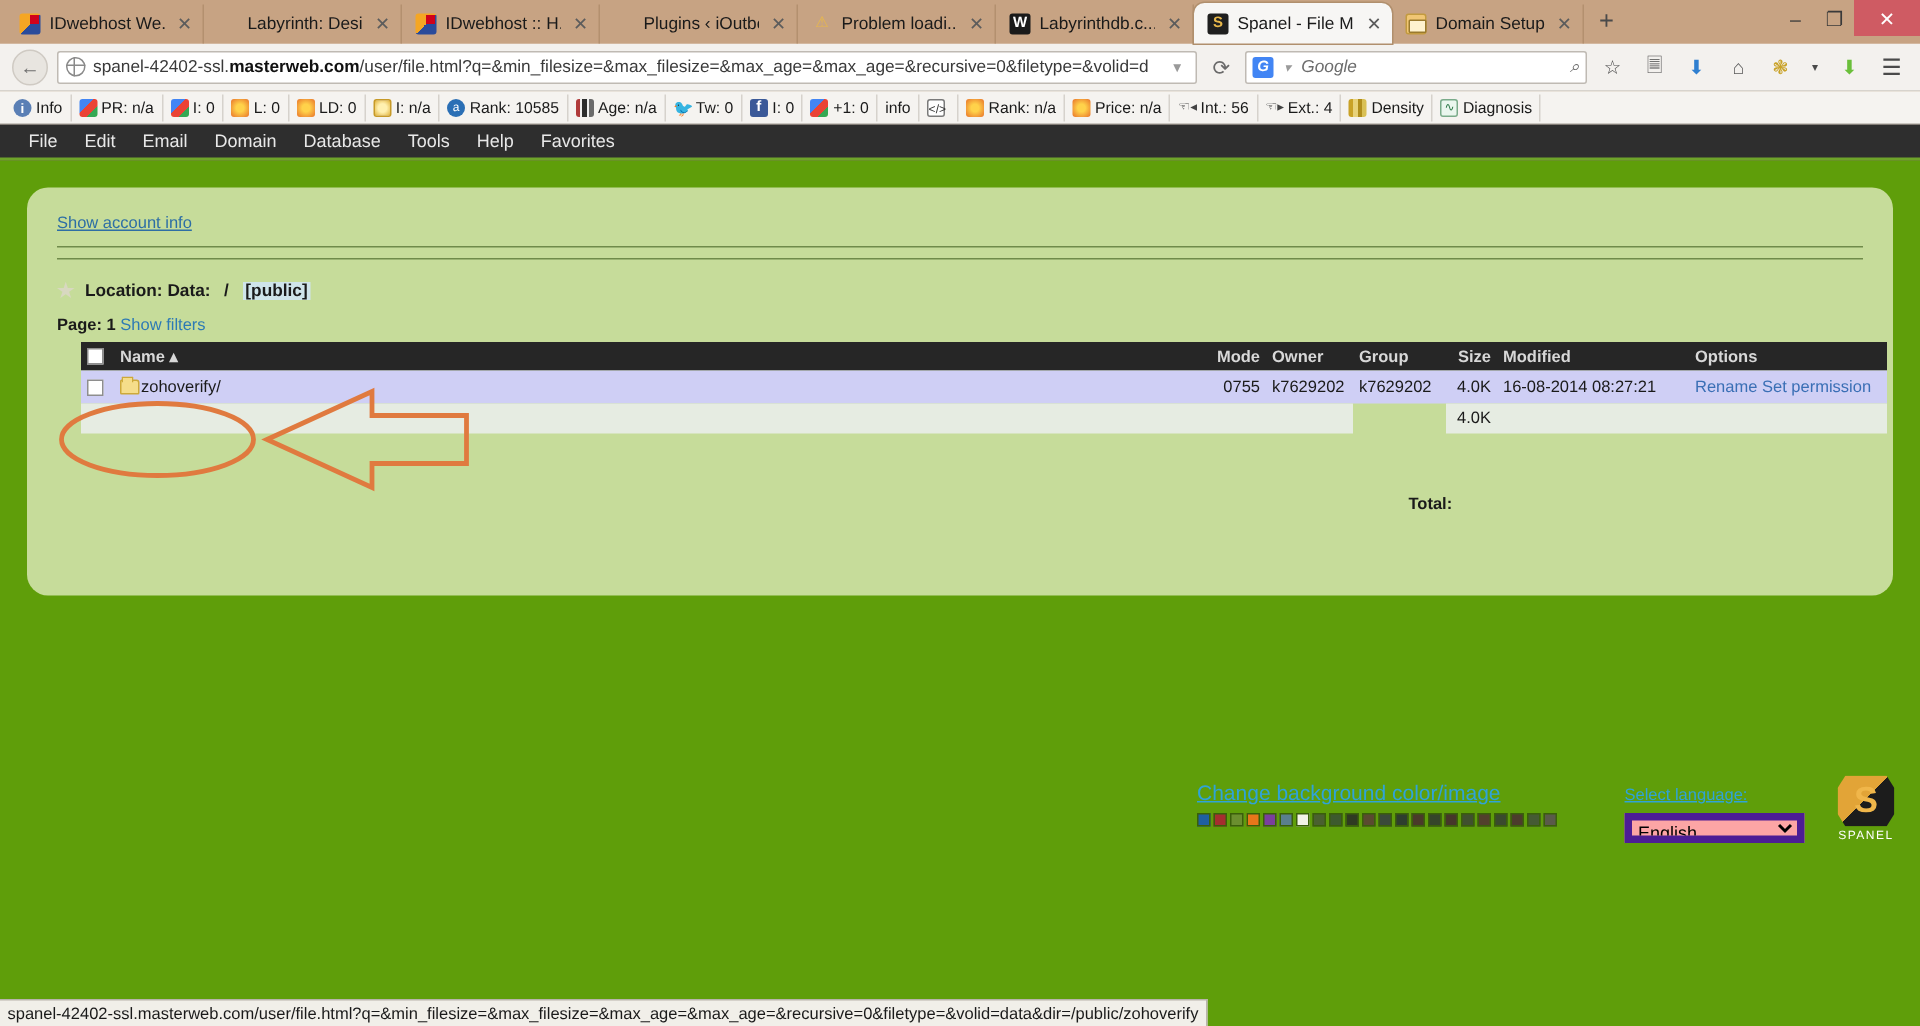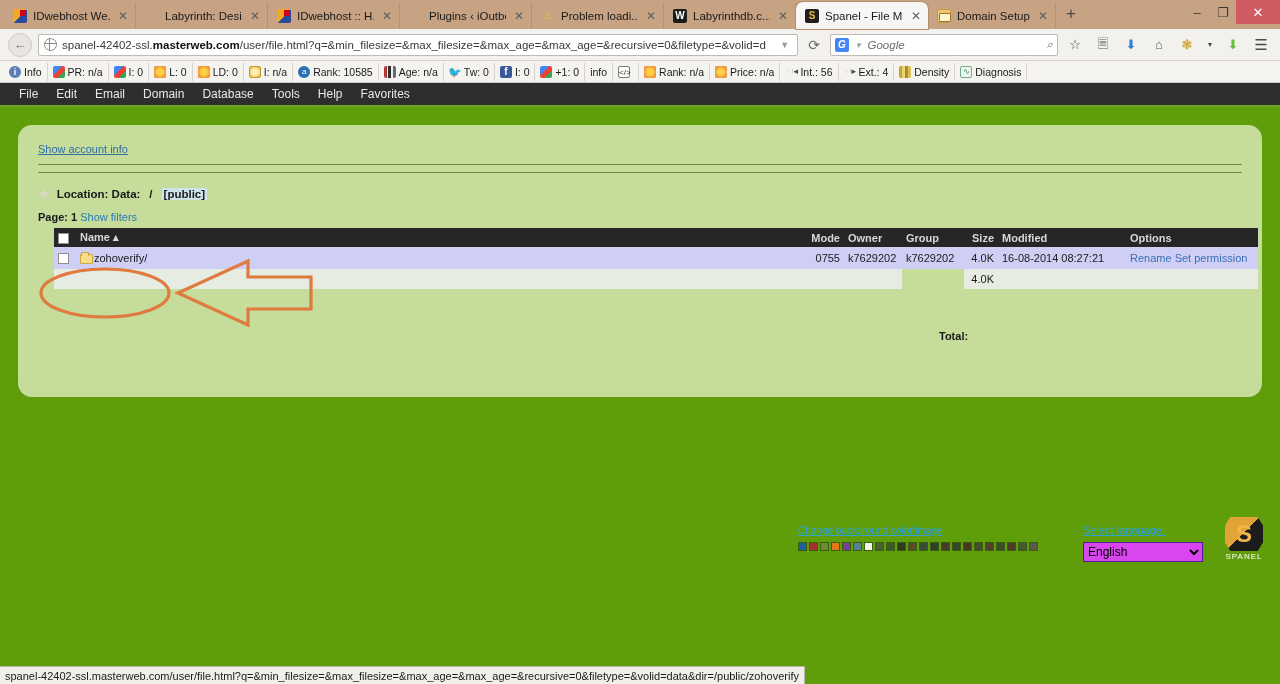--- a/index.html
+++ b/index.html
@@ -203,29 +203,29 @@
   td.r { text-align:right;}
 
   
   .annot { position:absolute; left:0; top:0; pointer-events:none;}
 
   
   .footer { position:absolute; left:0; right:0; top:300px; height:120px; }
   .foot-left { position:absolute; left:20px; top:130px; color:#fff; font-size:11px; line-height:1.25;}
   .foot-left .v { font-size:12px; }
   .bg-col { position:absolute; left:798px; top:113px; }
-  .bg-col .lbl { font-size:10px; color:#2fa3d8; }
+  .bg-col .lbl { font-size:14px; color:#2fa3d8; }
   .swatches { margin-top:4px; display:flex; gap:2px;}
   .sw { width:9px;height:9px;border:1px solid #3a5f0a; display:inline-block;}
   .lang { position:absolute; left:1083px; top:113px;}
   .lang .lbl { font-size:11px; color:#2fa3d8;}
   .lang select {
     margin-top:4px; width:120px; height:20px; font-size:12px;
     font-family:"Liberation Sans",sans-serif;
-    background:#d946ef; border:1px solid #4c1d95;
+    background:#fca5a5; border:5px solid #4c1d95;
   }
   .logo { position:absolute; left:1224px; top:110px; width:40px; text-align:center;}
   .logo-mark {
     width:38px;height:34px;
     background:linear-gradient(135deg,#e2a437 0 48%, #1c1c1c 48% 100%);
     position:relative; margin:0 auto;
     clip-path: polygon(14% 0,86% 0,100% 25%,100% 75%,86% 100%,14% 100%,0 75%,0 25%);
   }
   .logo-mark::after{content:"S";position:absolute;left:0;right:0;top:2px;
     font-size:24px;font-weight:bold;color:#f0b64a;text-align:center;line-height:30px;}

